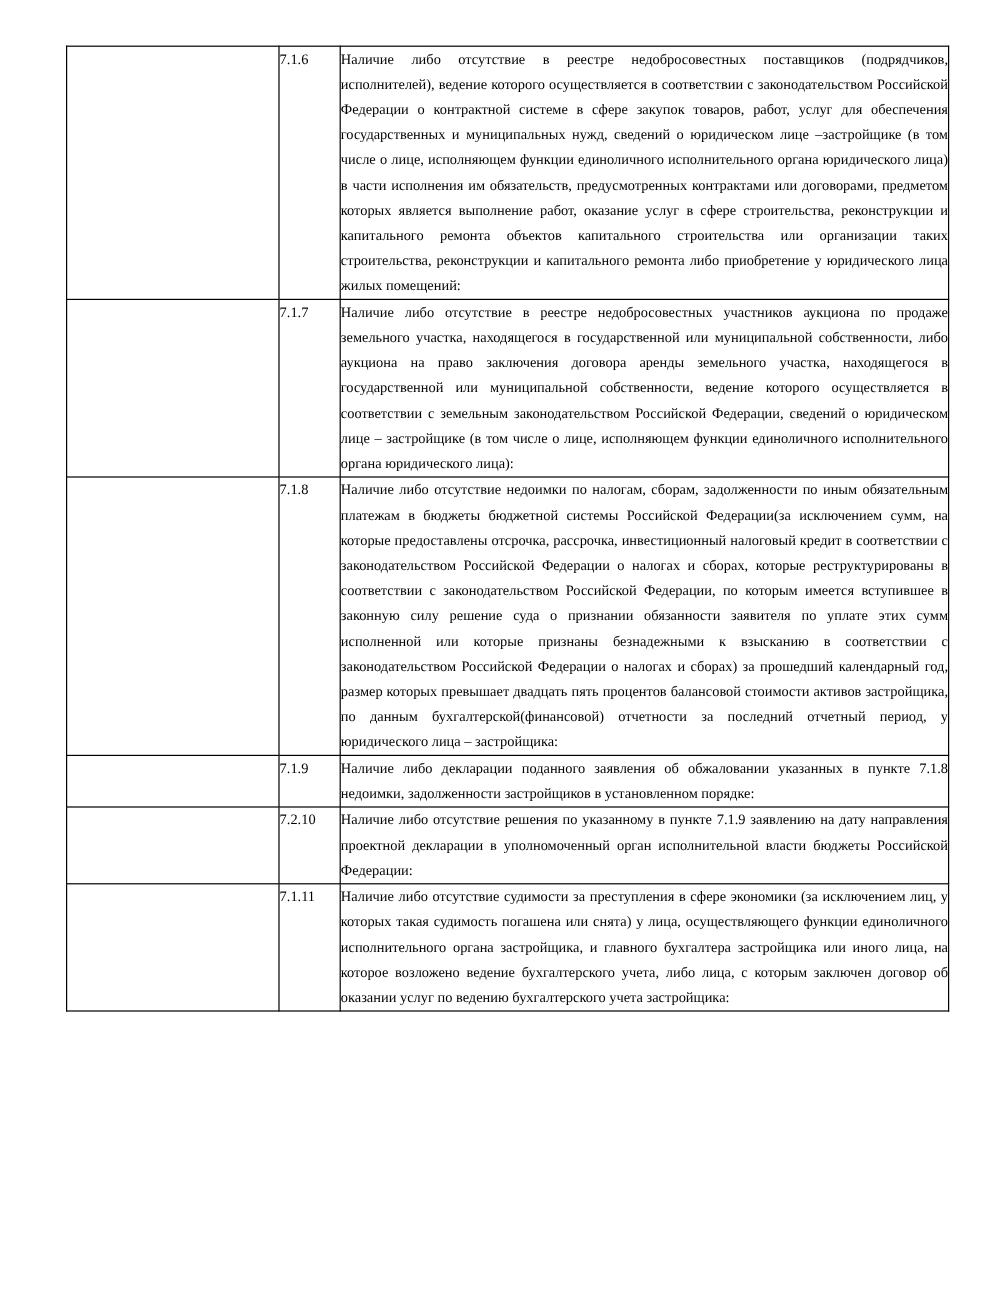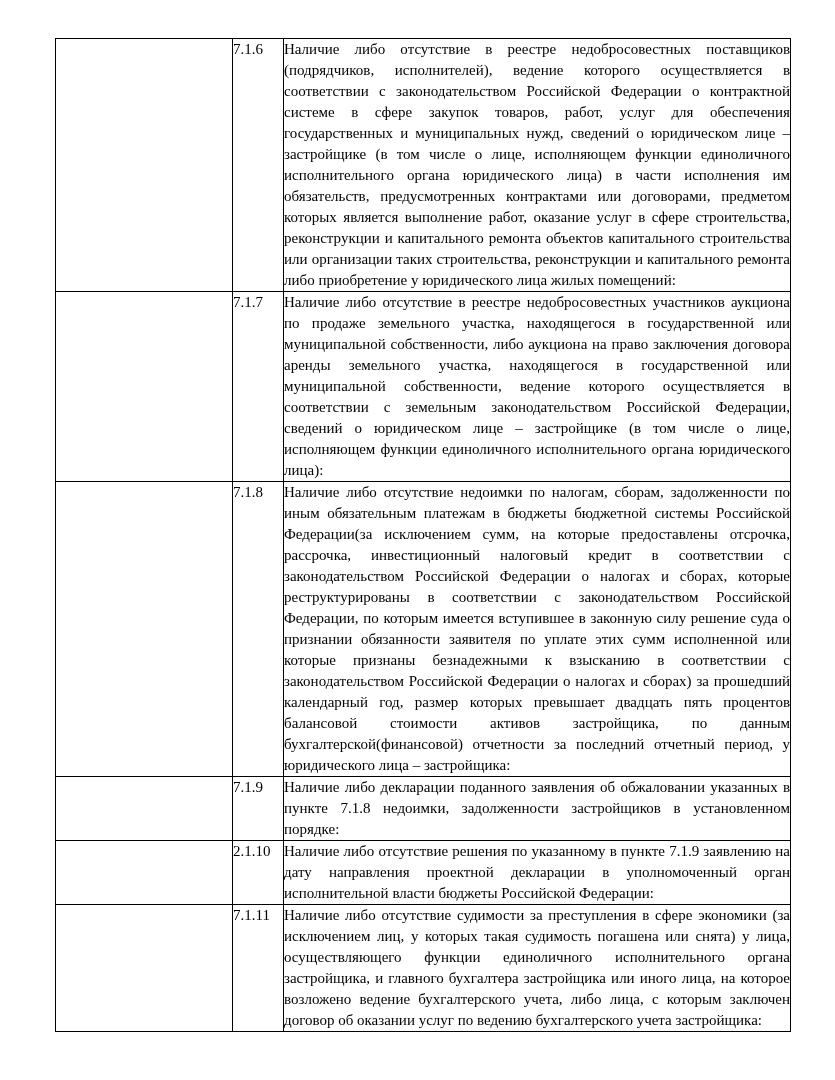--- a/index.html
+++ b/index.html
@@ -22,21 +22,21 @@
     top: 38px;
     width: 735px;
     border-collapse: collapse;
     table-layout: fixed;
   }
   table.doc-table col.c1 { width: 177px; }
   table.doc-table col.c2 { width: 51px; }
   table.doc-table col.c3 { width: 507px; }
   table.doc-table td {
     border: 1px solid #000000;
-    font-size: 15px;
+    font-size: 12px;
     line-height: 21px;
     vertical-align: top;
     padding: 0;
   }
   td.cell-label {
     vertical-align: top;
   }
   td.cell-num {
     vertical-align: middle;
     text-align: left;
@@ -77,21 +77,21 @@
         <td class="cell-num">7.1.8</td>
         <td class="cell-text">Наличие либо отсутствие недоимки по налогам, сборам, задолженности по иным обязательным платежам в бюджеты бюджетной системы Российской Федерации(за исключением сумм, на которые предоставлены отсрочка, рассрочка, инвестиционный налоговый кредит в соответствии с законодательством Российской Федерации о налогах и сборах, которые реструктурированы в соответствии с законодательством Российской Федерации, по которым имеется вступившее в законную силу решение суда о признании обязанности заявителя по уплате этих сумм исполненной или которые признаны безнадежными к взысканию в соответствии с законодательством Российской Федерации о налогах и сборах) за прошедший календарный год, размер которых превышает двадцать пять процентов балансовой стоимости активов застройщика, по данным бухгалтерской(финансовой) отчетности за последний отчетный период, у юридического лица – застройщика:</td>
       </tr>
       <tr>
         <td class="cell-label"></td>
         <td class="cell-num">7.1.9</td>
         <td class="cell-text">Наличие либо декларации поданного заявления об обжаловании указанных в пункте 7.1.8 недоимки, задолженности застройщиков в установленном порядке:</td>
       </tr>
       <tr>
         <td class="cell-label"></td>
-        <td class="cell-num">2.1.10</td>
+        <td class="cell-num">7.2.10</td>
         <td class="cell-text">Наличие либо отсутствие решения по указанному в пункте 7.1.9 заявлению на дату направления проектной декларации в уполномоченный орган исполнительной власти бюджеты Российской Федерации:</td>
       </tr>
       <tr>
         <td class="cell-label"></td>
         <td class="cell-num">7.1.11</td>
         <td class="cell-text">Наличие либо отсутствие судимости за преступления в сфере экономики (за исключением лиц, у которых такая судимость погашена или снята) у лица, осуществляющего функции единоличного исполнительного органа застройщика, и главного бухгалтера застройщика или иного лица, на которое возложено ведение бухгалтерского учета, либо лица, с которым заключен договор об оказании услуг по ведению бухгалтерского учета застройщика:</td>
       </tr>
     </tbody>
   </table>
 </div>

